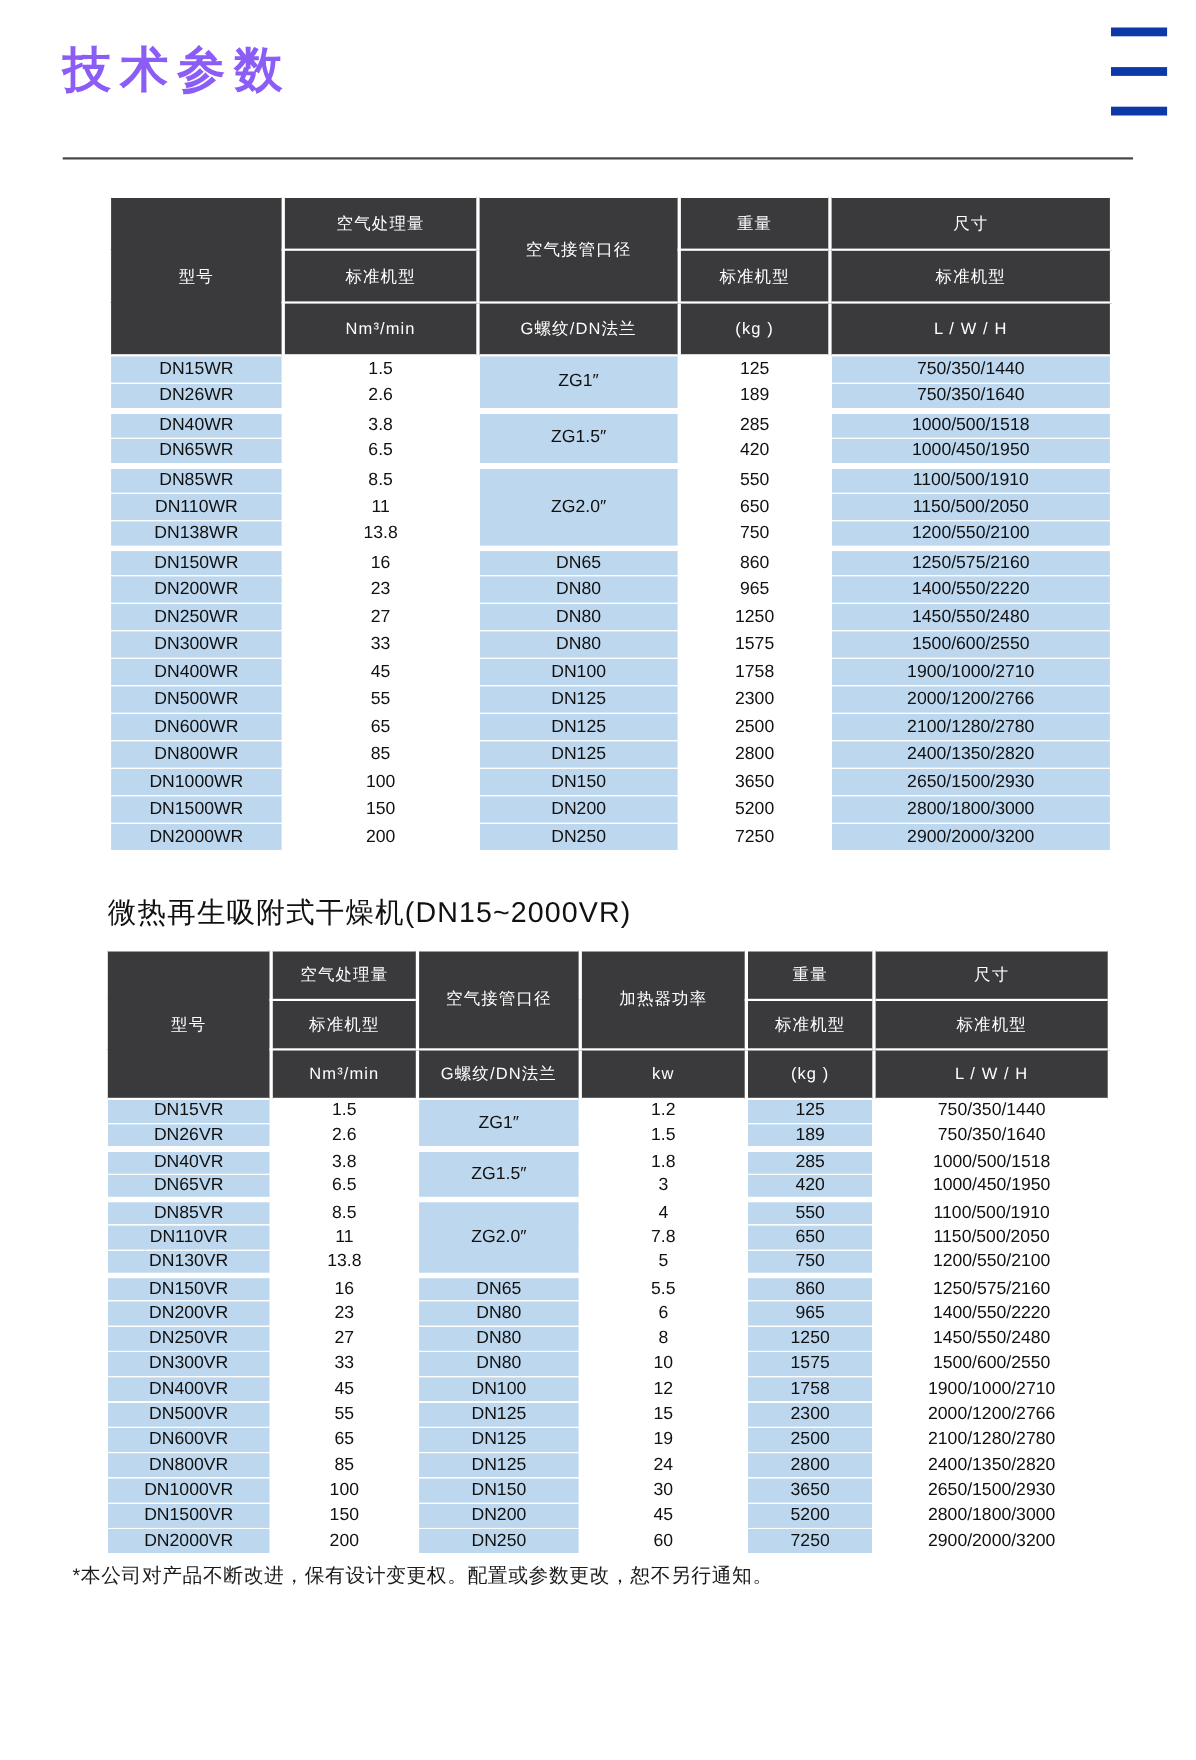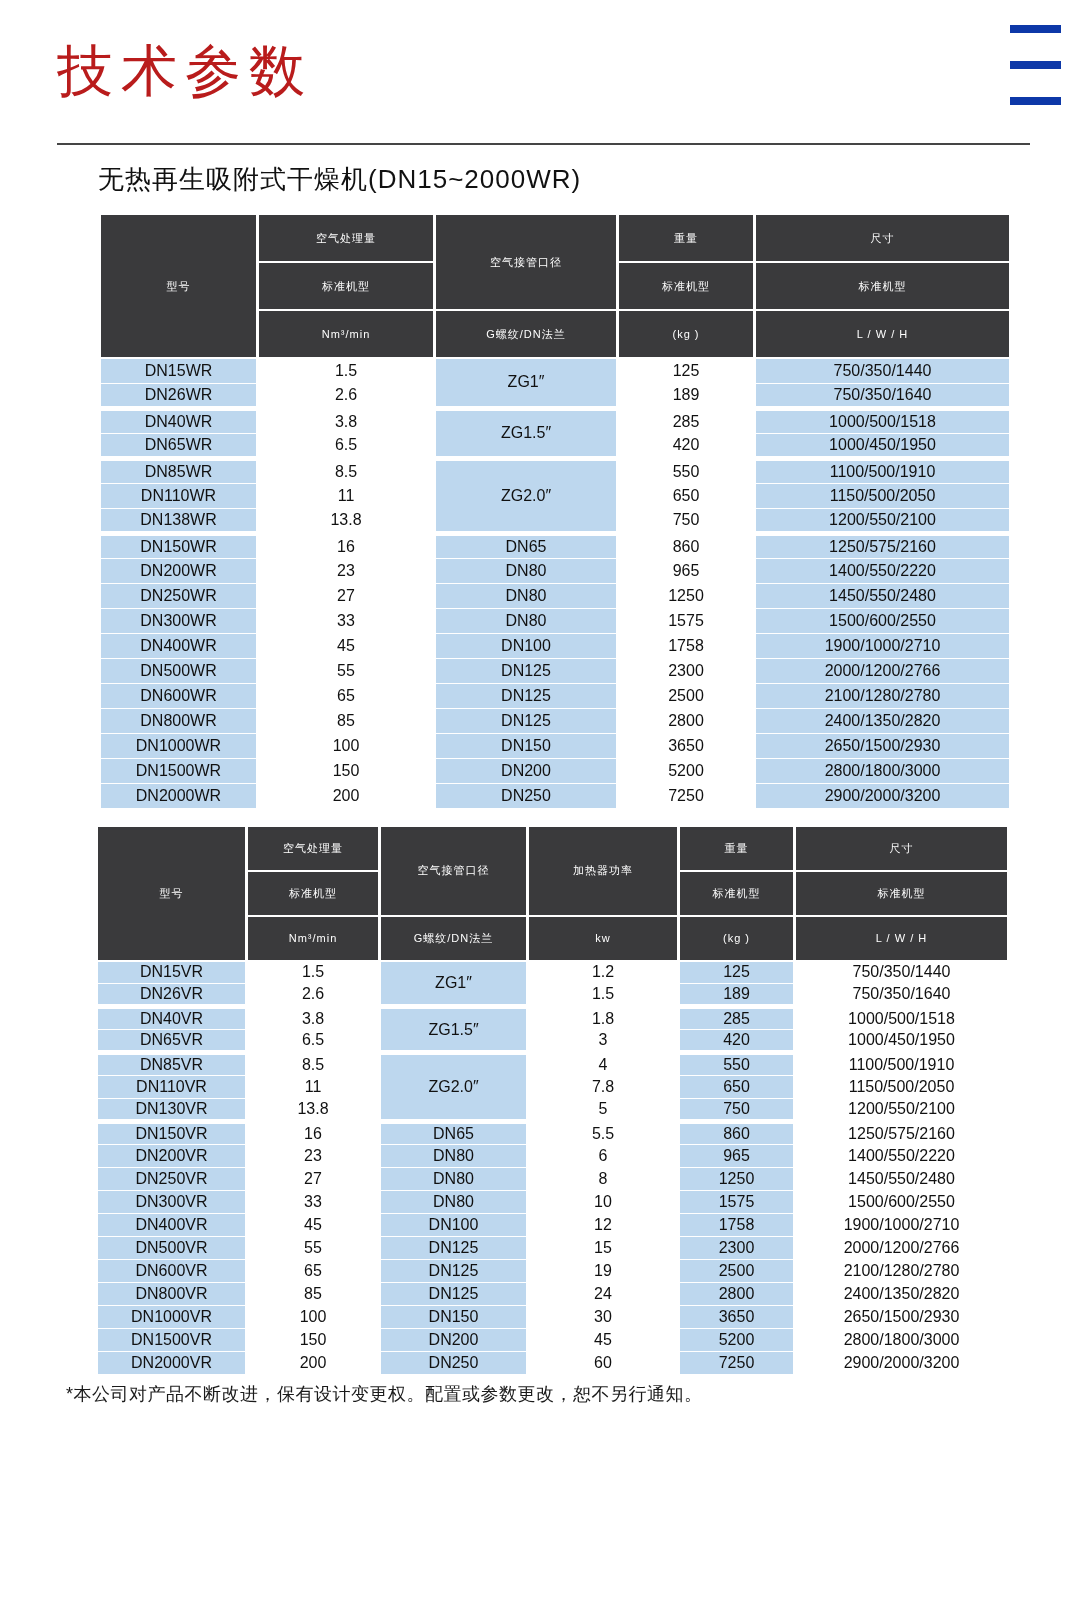--- a/index.html
+++ b/index.html
@@ -13,24 +13,24 @@
     width: 1087px;
     height: 1600px;
     margin: 0 auto;
     background: #ffffff;
     overflow: hidden;
   }
   .main-title {
     position: absolute;
     left: 57px;
     top: 34px;
-    font-size: 56px;
-    font-weight: normal;
+    font-size: 44px;
+    font-weight: bold;
     letter-spacing: 8px;
-    color: #b91c1c;
+    color: #8b5cf6;
   }
   .bars {
     position: absolute;
     top: 25px;
     right: 26px;
   }
   .bar {
     width: 51px;
     height: 8px;
     background: var(--accent, #0d38a8);
@@ -61,21 +61,21 @@
     border-collapse: collapse;
     table-layout: fixed;
     margin-top: 16px;
   }
   .t1 { width: 911px; }
   .t2 { width: 912px; margin-left: -3px; }
   .spec-table th {
     background: var(--header-bg, #3a3a3c);
     color: #ffffff;
     font-weight: 400;
-    font-size: 11px;
+    font-size: 15px;
     text-align: center;
     border: solid #ffffff;
     border-width: 2px 3px;
     letter-spacing: 1px;
   }
   .t1 thead tr { height: 48px; }
   .t2 thead tr { height: 45px; }
   .spec-table td {
     text-align: center;
     font-size: 16px;
@@ -110,21 +110,20 @@
   <div class="bars">
     <div class="bar"></div>
     <div class="bar"></div>
     <div class="bar"></div>
   </div>
 
   <div class="divider"></div>
 
   <div class="content">
 
-    <div class="section-title">无热再生吸附式干燥机(DN15~2000WR)</div>
 
     <table class="spec-table t1">
       <colgroup>
         <col style="width:158px">
           <col style="width:177px">
           <col style="width:183px">
           <col style="width:137px">
           <col style="width:256px">
       </colgroup>
       <thead>
@@ -266,20 +265,21 @@
           <tr>
             <td class="blue">DN2000WR</td>
             <td class="white">200</td>
             <td class="blue">DN250</td>
             <td class="white">7250</td>
             <td class="blue">2900/2000/3200</td>
           </tr>
         </tbody>
     </table>
 
+    <div class="section-title sec2">微热再生吸附式干燥机(DN15~2000VR)</div>
 
     <table class="spec-table t2">
       <colgroup>
         <col style="width:150px">
           <col style="width:133px">
           <col style="width:148px">
           <col style="width:151px">
           <col style="width:116px">
           <col style="width:214px">
       </colgroup>

